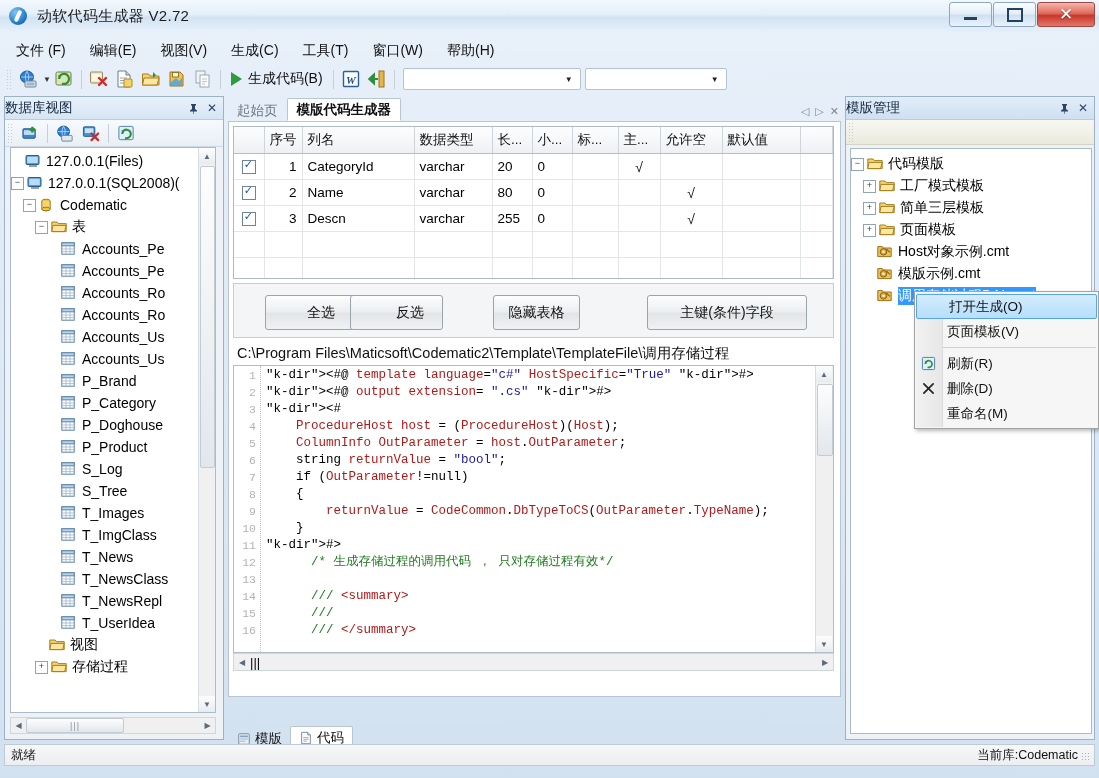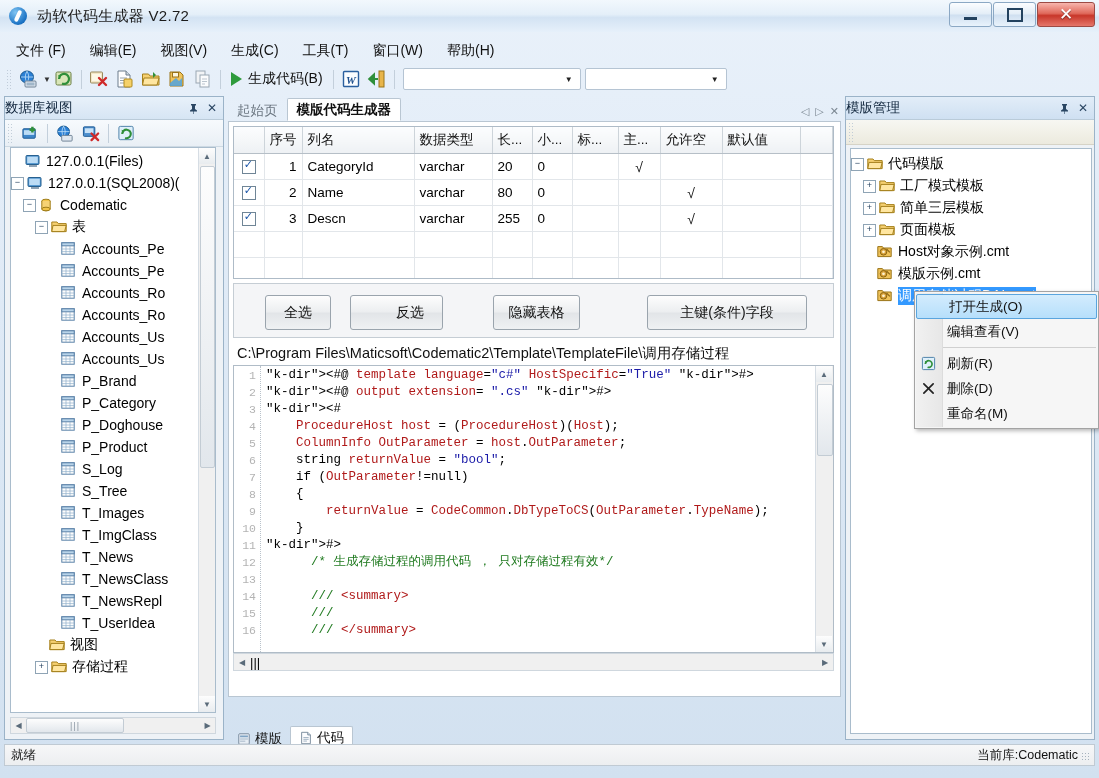--- a/index.html
+++ b/index.html
@@ -788,21 +788,21 @@
                 <td>&nbsp;</td>
                 <td>&nbsp;</td>
                 <td>&nbsp;</td>
                 <td>&nbsp;</td>
               </tr>
             </tbody>
         </table>
       </div>
 
       <div class="btnbar">
-        <div class="btn" style="left:31px;width:64px;">全选</div>
+        <div class="btn" style="left:31px;width:64px;padding-left:23px;">全选</div>
         <div class="btn" style="left:116px;width:64px;padding-left:27px;">反选</div>
         <div class="btn" style="left:259px;width:85px;">隐藏表格</div>
         <div class="btn" style="left:413px;width:158px;">主键(条件)字段</div>
       </div>
 
       <div class="pathline">C:\Program Files\Maticsoft\Codematic2\Template\TemplateFile\调用存储过程</div>
 
       <div class="editor">
         <div class="gutter">
             <div id="gutter-body" style="padding-top:1px;">
@@ -969,21 +969,21 @@
     </div>
   </div>
 
   <div class="ctxmenu">
     <div class="ctxitem hl">
       <span class="cico"></span>
       <span class="ctxt">打开生成(O)</span>
     </div>
     <div class="ctxitem">
       <span class="cico"></span>
-      <span class="ctxt">编辑查看(V)</span>
+      <span class="ctxt">页面模板(V)</span>
     </div>
     <div class="ctxsep"></div>
     <div class="ctxitem">
       <span class="cico">
         <svg width="15" height="15" viewBox="0 0 16 16">
           <rect x="1.5" y="1.5" width="13" height="13" rx="1" fill="#dff0fb" stroke="#4a7ea8"></rect>
           <path d="M4.6 8.6 a3.6 3.6 0 1 1 2.4 3.4" fill="none" stroke="#2f8f3a" stroke-width="1.8"></path>
           <path d="M3.9 5 l2.6 .8 l-1 2.4 z" fill="#2f8f3a"></path>
         </svg>
       </span>

